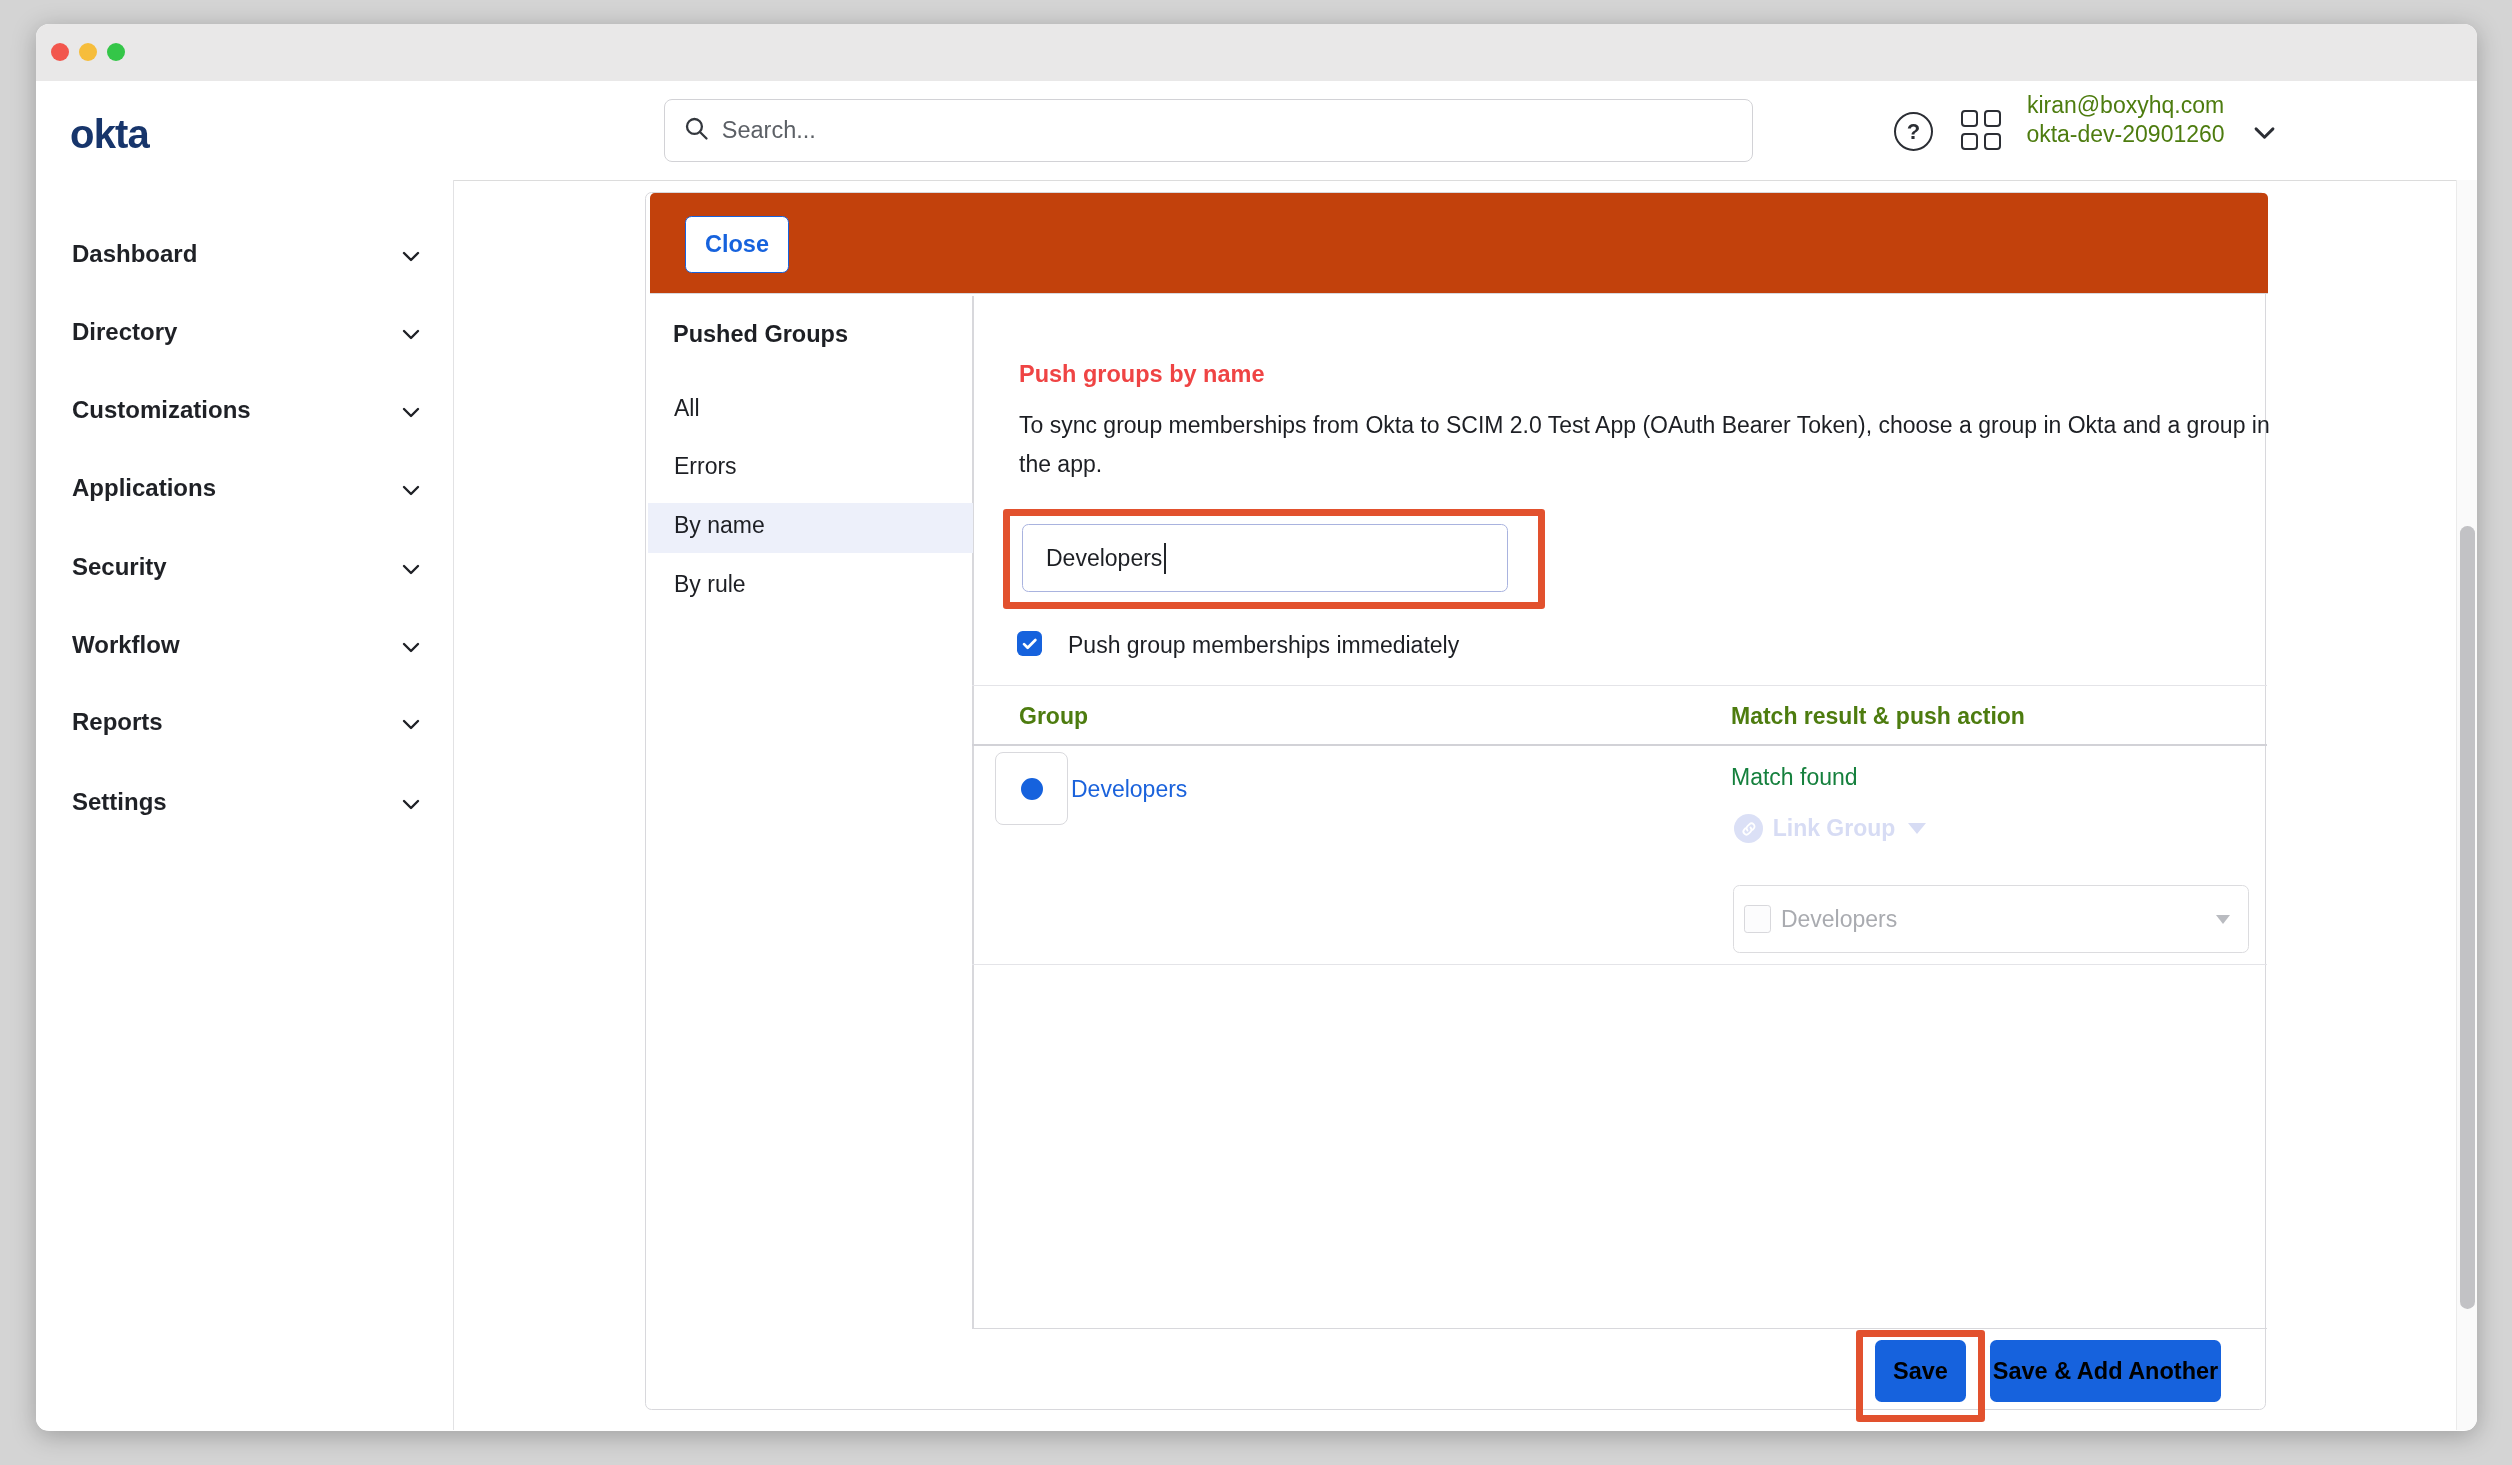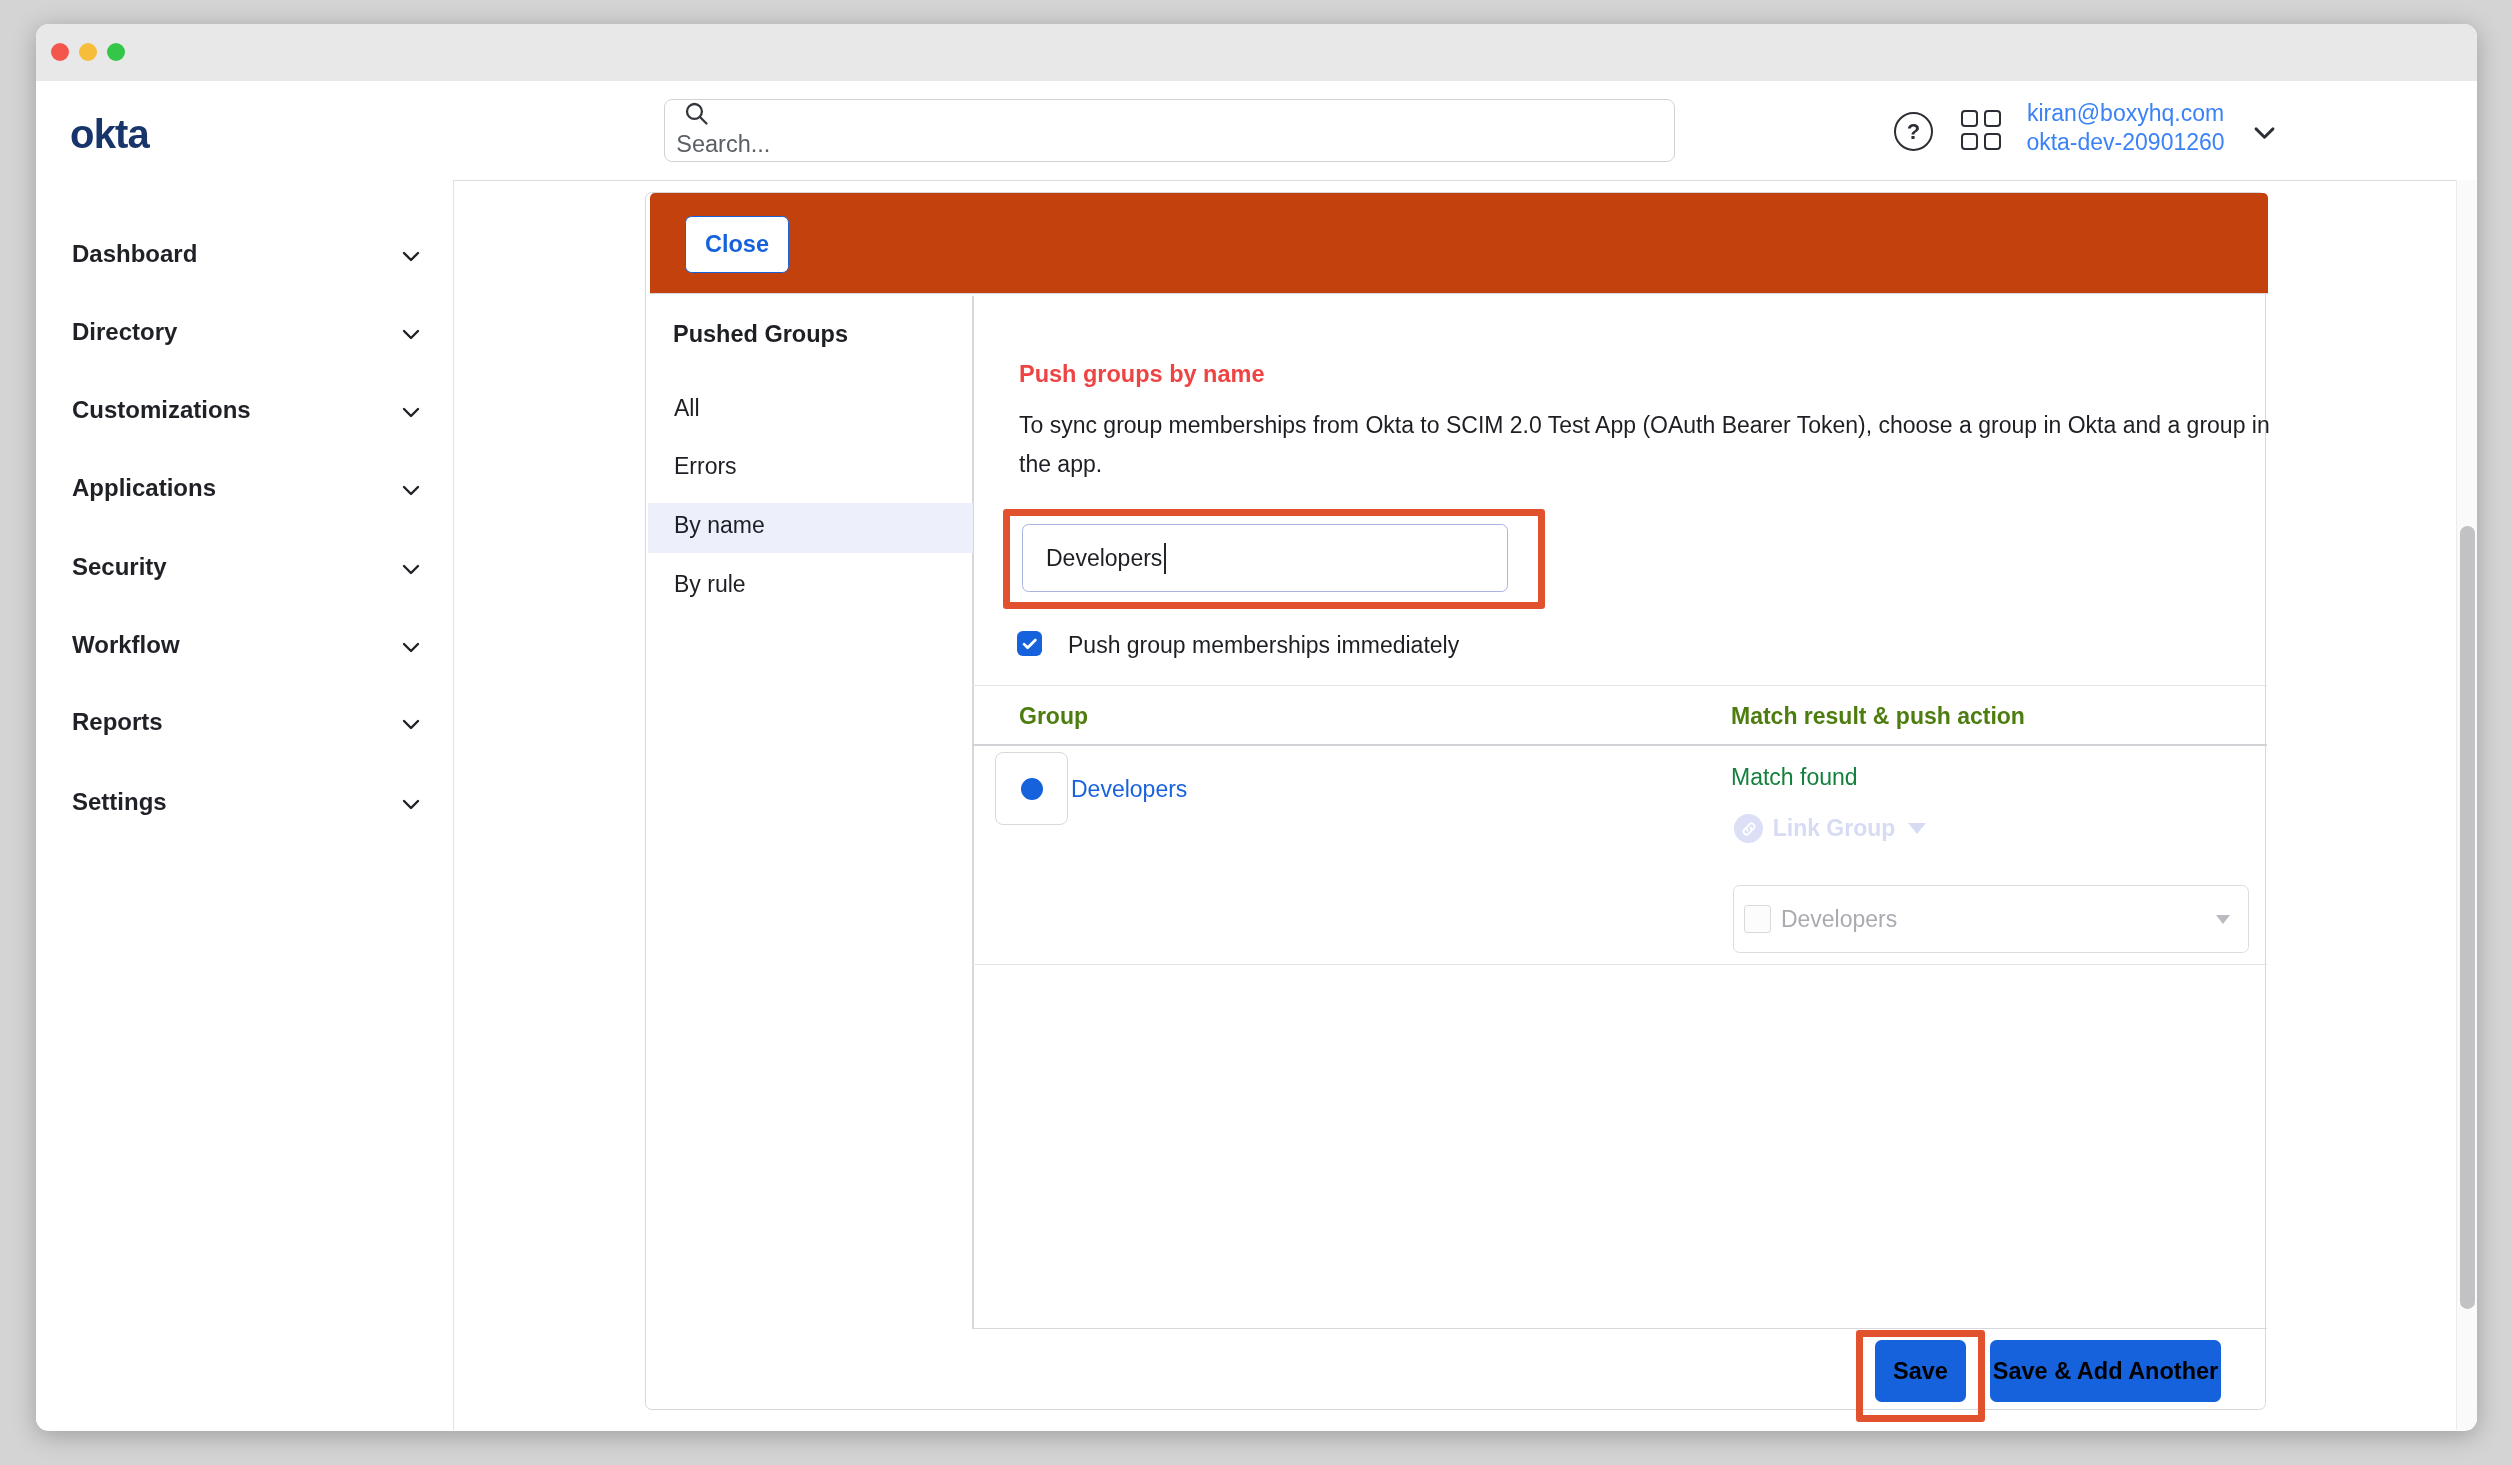--- a/index.html
+++ b/index.html
@@ -12,35 +12,35 @@
   .titlebar { position:absolute; left:0; top:0; width:100%; height:57px; background:#e9e8e8; }
   .dot { position:absolute; top:19.4px; width:18px; height:18px; border-radius:50%; }
   .dot.red { left:14.6px; background:#f2564d; }
   .dot.yellow { left:43px; background:#f6bd3b; }
   .dot.green { left:71px; background:#34c648; }
   
   .appheader { position:absolute; left:0; top:57px; width:100%; height:100px; background:#fff;
                border-bottom:1.6px solid #dcdcdc; }
   .logo { position:absolute; left:34px; top:31px; font-size:40px; font-weight:700;
           color:#17356b; letter-spacing:-0.8px; }
-  .searchbox { position:absolute; left:628px; top:18px; width:1011px; height:63px;
+  .searchbox { position:absolute; left:628px; top:18px; width:1089px; height:63px;
                border:1.6px solid #d2d2d6; border-radius:8px; background:#fff;
-               display:flex; align-items:flex-start;flex-direction:column; }
+               display:flex; align-items:center; }
   .search-icon { margin-left:18px; flex:0 0 auto; }
   .search-ph { margin-left:11.3px; font-size:23.5px; color:#5c6066; }
   .icon-circle { position:absolute; left:1858px; top:31px; width:39px; height:39px;
                  border:2.4px solid #2b2e34; border-radius:50%; display:flex;
                  align-items:center; justify-content:center;
                  font-size:22px; font-weight:600; color:#2b2e34; }
   .grid-icon { position:absolute; left:1925px; top:29px; width:44px; height:42px;
                display:grid; grid-template-columns:17px 17px; grid-template-rows:17px 17px;
                gap:5.7px; }
   .grid-icon span { border:2.4px solid #2b2e34; border-radius:4px; background:#fff; }
-  .account { position:absolute; left:1980px; top:18px; width:219px; text-align:center;
-             color:#3b82f6; cursor:pointer; }
+  .account { position:absolute; left:1980px; top:10px; width:219px; text-align:center;
+             color:#4d7c0f; cursor:pointer; }
   .acct-line { font-size:23px; line-height:29px; }
   .acct-chev { position:absolute; left:2214px; top:37px; }
   
   .sidebar { position:absolute; left:0; top:156px; width:418px; height:1250px; background:#fff;
              border-right:0.8px solid #e2e2e4; }
   .side-item { position:absolute; left:0; width:418px; height:36px; cursor:pointer; }
   .side-label { position:absolute; left:36px; top:3.2px; font-size:24px; font-weight:700; color:#1f2126; }
   .side-chev { position:absolute; left:363px; top:6.5px; }
   
   .panel { position:absolute; left:609px; top:168px; width:1621px; height:1218px;

